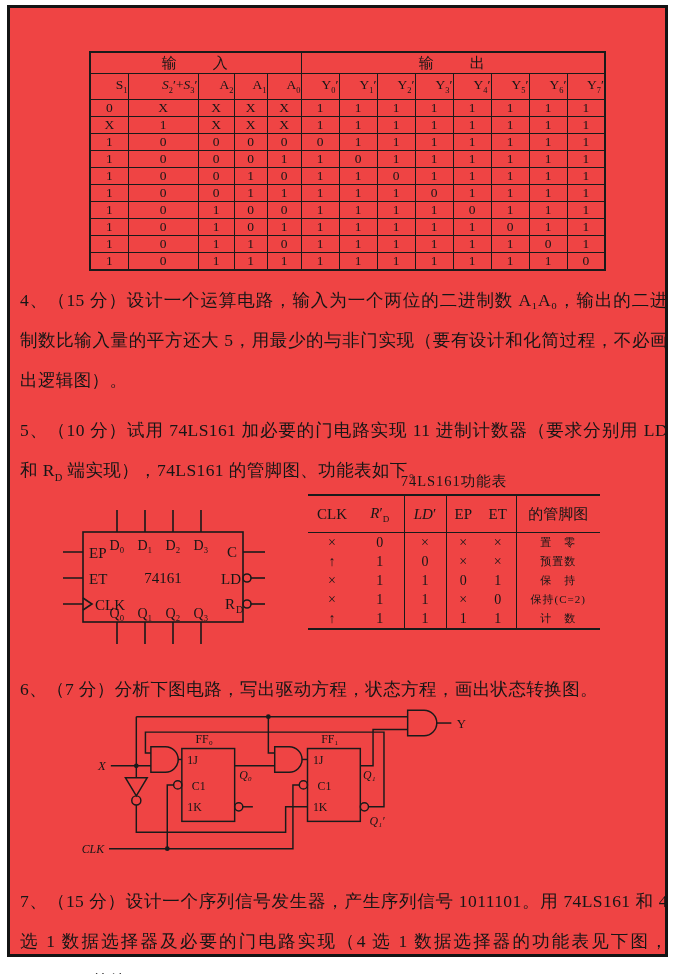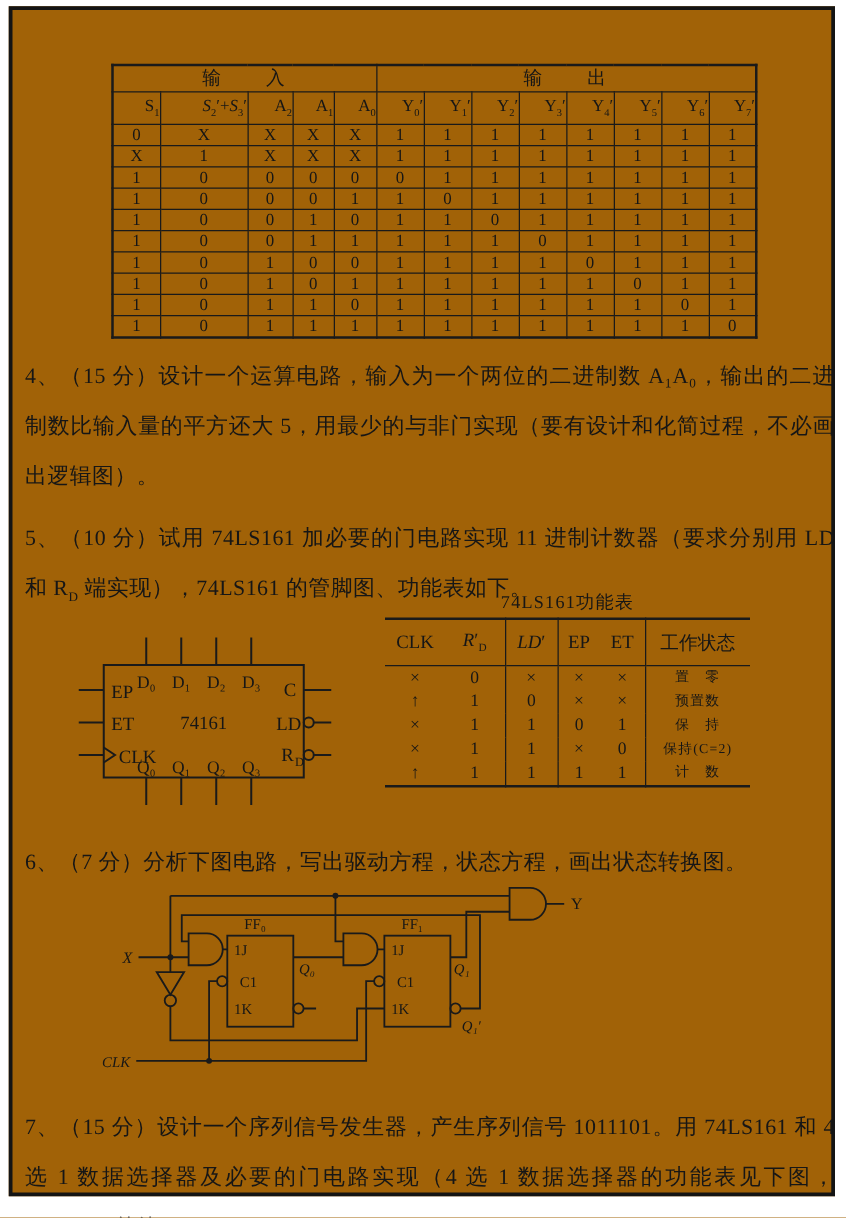--- a/index.html
+++ b/index.html
@@ -3,21 +3,21 @@
 <meta charset="utf-8">
 <style>
   html,body { margin:0; padding:0; }
   body {
     width:677px; height:974px; position:relative;
     background:#ffffff; color:#161616;
     font-family:"Liberation Serif", serif;
   }
   .page {
     position:absolute; left:7px; top:5px; width:655px; height:946px;
-    border:3px solid #141414; background:#a16207;
+    border:3px solid #141414; background:#ef4444;
   }
   
   .truth-table {
     position:absolute; left:79px; top:43px;
     border-collapse:collapse; table-layout:fixed;
     border:2px solid #1a1a1a;
   }
   .truth-table th, .truth-table td {
     border:1.5px solid #1a1a1a; text-align:center; vertical-align:middle;
     font-weight:normal; padding:0; font-size:13.5px; height:16px; line-height:1;
@@ -297,21 +297,21 @@
           <col style="width:36px">
           <col style="width:84px">
       </colgroup>
       <thead>
         <tr>
             <th class="c0">CLK</th>
             <th class="c1"><i>R</i>′<sub>D</sub></th>
             <th class="c2"><i>LD</i>′</th>
             <th class="c3">EP</th>
             <th class="c4">ET</th>
-            <th class="c5">工作状态</th>
+            <th class="c5">的管脚图</th>
           </tr>
       </thead>
       <tbody>
           <tr>
             <td class="c0">×</td>
             <td class="c1">0</td>
             <td class="c2">×</td>
             <td class="c3">×</td>
             <td class="c4">×</td>
             <td class="c5">置　零</td>

